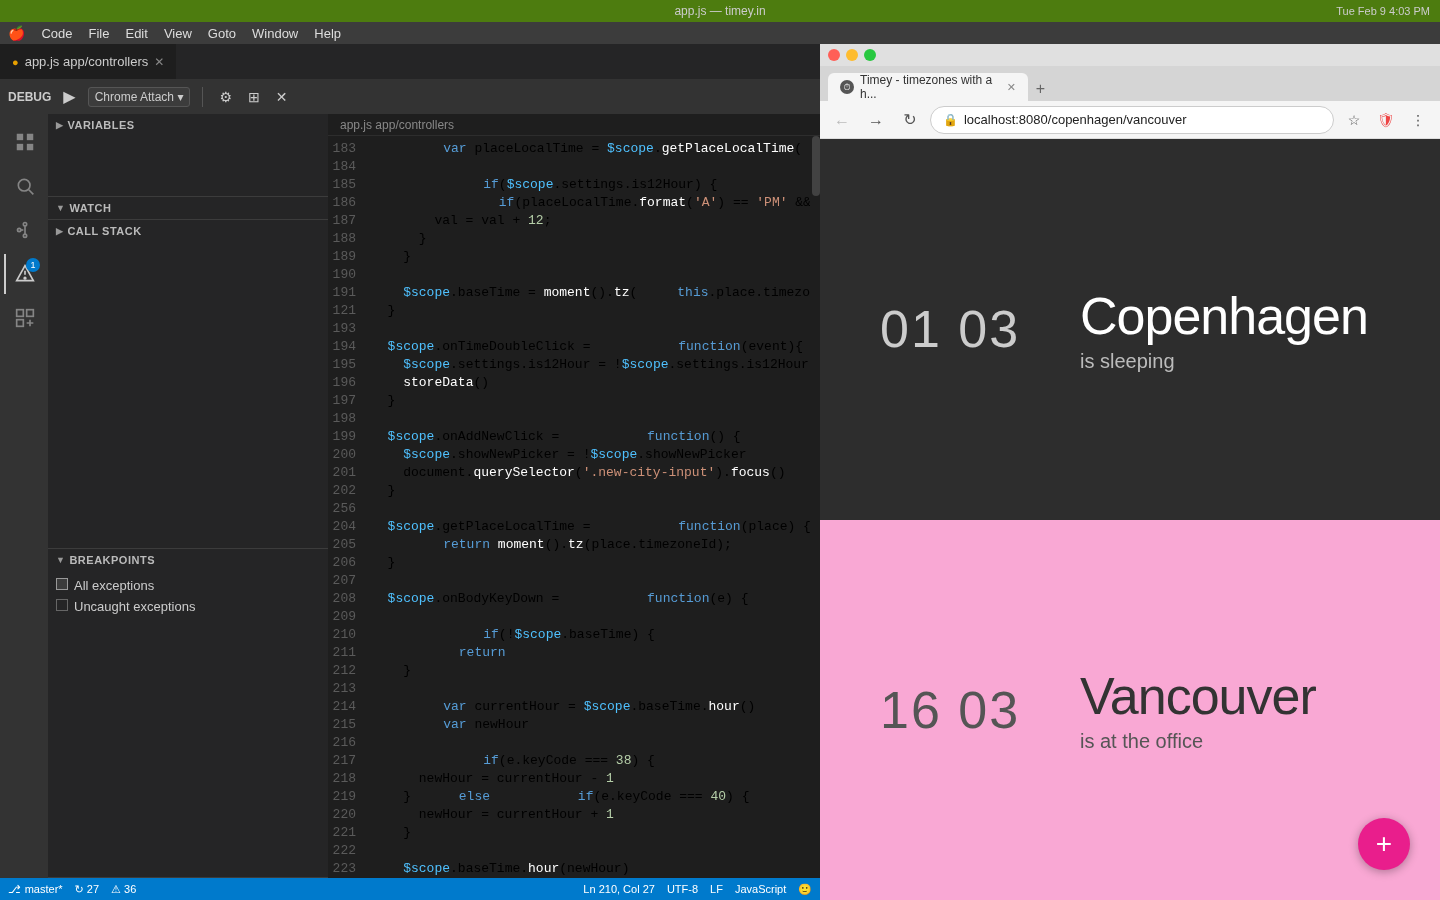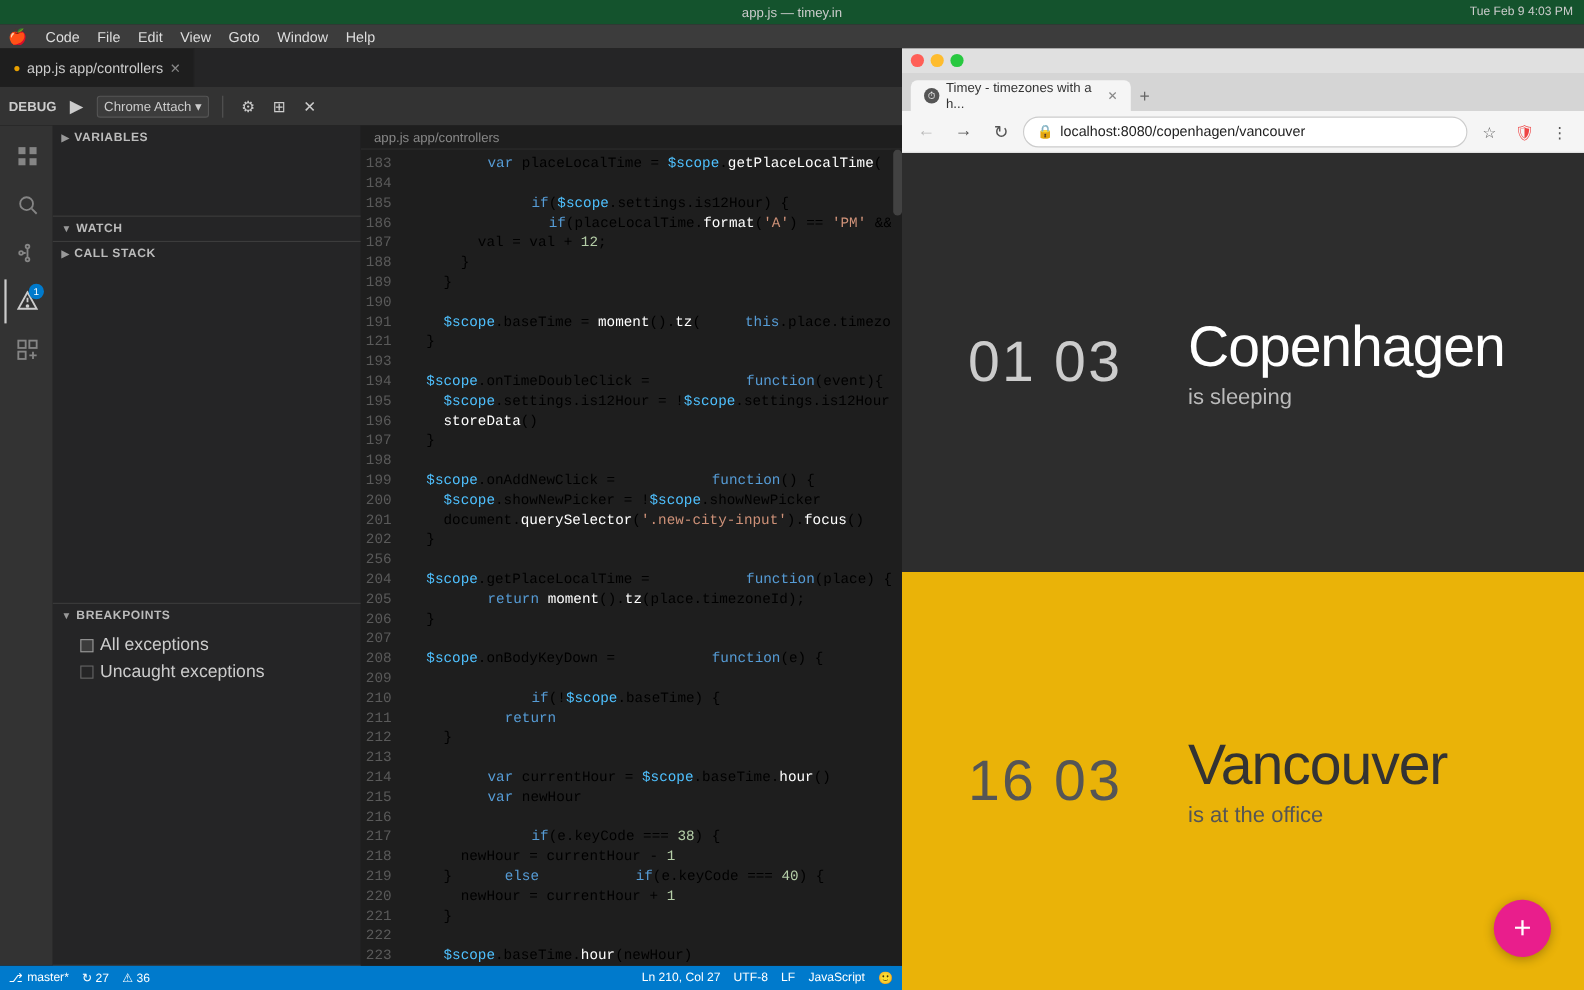--- a/index.html
+++ b/index.html
@@ -1,21 +1,21 @@
 <!DOCTYPE html>
 <html><head>
   <meta charset="utf-8">
   <style>
     * { margin: 0; padding: 0; box-sizing: border-box; }
     body { width: 1440px; height: 900px; overflow: hidden; font-family: -apple-system, BlinkMacSystemFont, 'Segoe UI', sans-serif; background: #1e1e1e; display: flex; flex-direction: column; }
 
     
     .mac-titlebar {
       height: 22px;
-      background: #14532d;
+      background: #4d7c0f;
       display: flex;
       align-items: center;
       justify-content: center;
       position: relative;
       flex-shrink: 0;
     }
     .mac-titlebar-title {
       color: #ccc;
       font-size: 12px;
     }
@@ -214,24 +214,24 @@
       display: flex;
       align-items: center;
       gap: 4px;
     }
     .watch-key { color: #9cdcfe; }
     .watch-val { color: #f48771; font-style: italic; }
 
     .breakpoints-section { flex: 1; }
     .bp-item {
       display: flex;
-      align-items: center;
-      padding: 3px 25px;
+      align-items: flex-start;
+      padding: 3px 8px;
       color: #ccc;
-      font-size: 16px;
+      font-size: 13px;
       gap: 6px;
       cursor: pointer;
     }
     .bp-checkbox {
       width: 12px;
       height: 12px;
       border: 1px solid #666;
       background: transparent;
     }
     .bp-checkbox.checked {
@@ -512,21 +512,21 @@
       letter-spacing: -1px;
     }
     .timey-status {
       font-size: 20px;
       color: #bbb;
       font-family: 'Helvetica Neue', Arial, sans-serif;
       font-weight: 300;
     }
     .timey-bottom {
       flex: 1;
-      background: #eab308;
+      background: #f9a8d4;
       display: flex;
       align-items: center;
       padding: 40px 60px;
       gap: 40px;
       position: relative;
     }
     .timey-add-btn {
       position: absolute;
       bottom: 30px;
       right: 30px;

